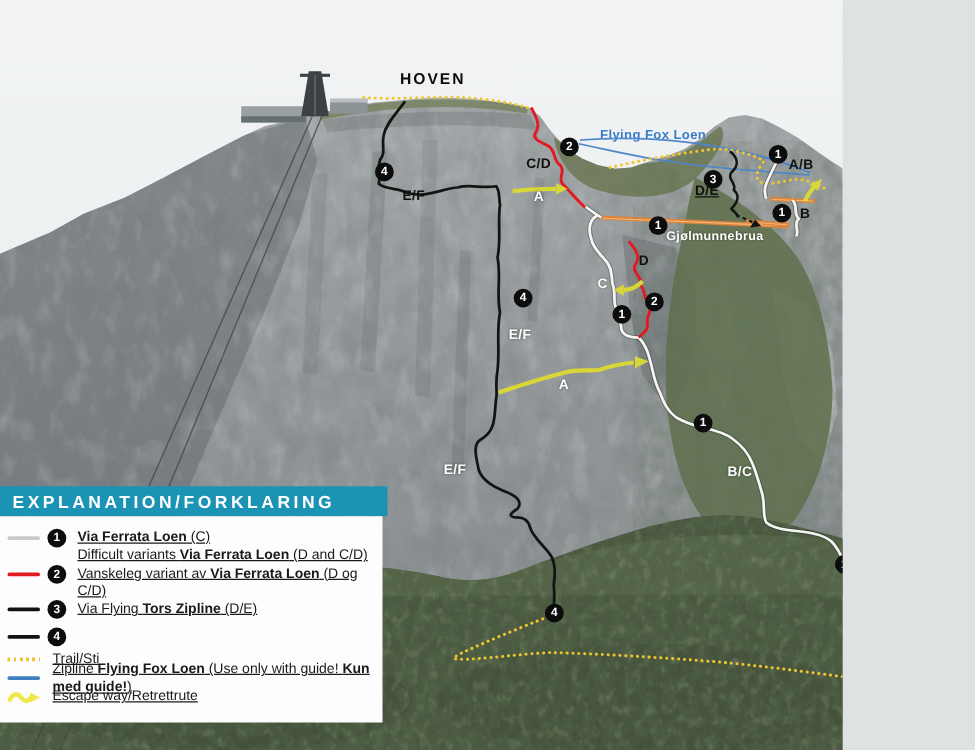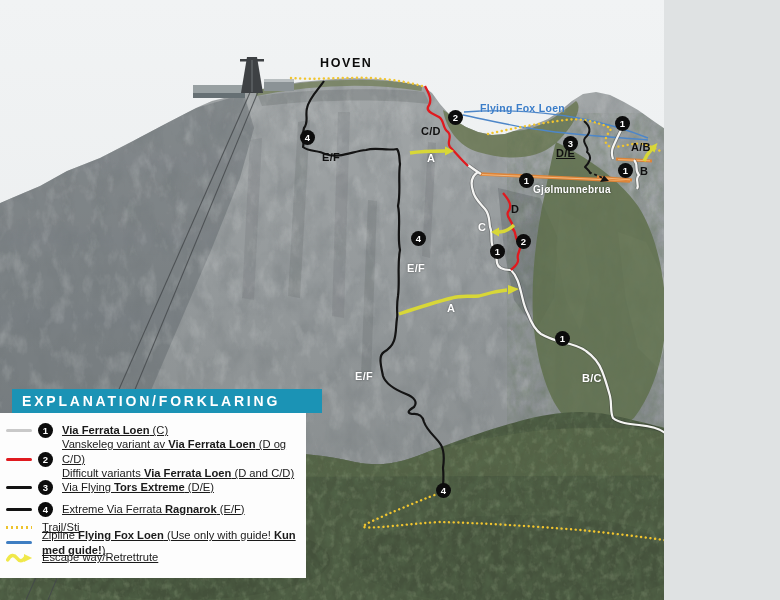--- a/index.html
+++ b/index.html
@@ -1,33 +1,33 @@
 <!DOCTYPE html>
 <html><head>
 <meta charset="utf-8">
 <style>
   html,body{margin:0;padding:0;background:#dfe2e3;}
   #stage{position:relative;width:664px;height:600px;overflow:hidden;
-         font-family:"Liberation Sans",sans-serif;background:#eef0f1;}
+         font-family:"Liberation Sans",sans-serif;background:#eef0f1;padding-left:10px;}
   #scene{position:absolute;left:0;top:0;}
 
   
   .ml{position:absolute;font-weight:bold;font-size:11px;white-space:nowrap;letter-spacing:.3px;}
   .ml.b{color:#101010;}
   .ml.w{color:#ffffff;text-shadow:0 0 2px rgba(0,0,0,.55);}
   .ml.hoven{font-size:12.5px;letter-spacing:1.6px;color:#0c0c0c;}
   .ml.blue{color:#3b7dc8;font-size:10.5px;text-shadow:0 0 2px rgba(255,255,255,.6);}
   .ml.bridgename{font-size:10px;}
 
   
   .bdg{position:absolute;width:15px;height:15px;border-radius:50%;background:#0c0c0c;
        color:#fff;font-size:9.5px;font-weight:bold;text-align:center;line-height:15px;}
 
   
-  .lg-header{position:absolute;left:12px;top:389px;width:310px;height:24px;background:#1b93b5;
+  .lg-header{position:absolute;left:0;top:389px;width:310px;height:24px;background:#1b93b5;
              color:#fff;font-weight:bold;font-size:14px;letter-spacing:2.8px;
              line-height:24px;padding-left:10px;box-sizing:border-box;}
   .lg-box{position:absolute;left:0;top:413px;width:306px;height:165px;background:#fdfdfd;
           box-sizing:border-box;padding:7px 0 0 6px;}
   .lg-row{display:flex;align-items:center;}
   .lg-row.r1{height:21px;}.lg-row.r2{height:36px;}.lg-row.r3{height:21px;}.lg-row.r4{height:22px;}
   .lg-row.sym{height:15px;font-size:10.8px;}
   .swz{width:27px;display:flex;align-items:center;justify-content:flex-start;flex:none;}
   .sw{width:26px;height:3px;border-radius:2px;}
   .sw.gray{background:#c9c9c9;}
@@ -203,21 +203,21 @@
 <div class="ml w bridgename" style="left:533px;top:184px;text-align:center;">Gjølmunnebrua</div>
 <div class="ml b" style="left:421px;top:125px;text-align:right;">C/D</div>
 <div class="ml w" style="left:427px;top:152px;">A</div>
 <div class="ml b" style="left:322px;top:151px;">E/F</div>
 <div class="ml w" style="left:407px;top:262px;">E/F</div>
 <div class="ml w" style="left:355px;top:370px;">E/F</div>
 <div class="ml w" style="left:447px;top:302px;">A</div>
 <div class="ml b" style="left:511px;top:203px;">D</div>
 <div class="ml w" style="left:478px;top:221px;">C</div>
 <div class="ml b" style="left:556px;top:147px;text-decoration:underline;">D/E</div>
-<div class="ml b" style="left:631px;top:141px;">A/B</div>
+<div class="ml b" style="left:631px;top:126px;">A/B</div>
 <div class="ml b" style="left:640px;top:165px;">B</div>
 <div class="ml w" style="left:582px;top:372px;">B/C</div>
 
 <div class="bdg" style="left:448px;top:110px;">2</div>
 <div class="bdg" style="left:300px;top:130px;">4</div>
 <div class="bdg" style="left:615px;top:116px;">1</div>
 <div class="bdg" style="left:563px;top:136px;">3</div>
 <div class="bdg" style="left:519px;top:173px;">1</div>
 <div class="bdg" style="left:618px;top:163px;">1</div>
 <div class="bdg" style="left:411px;top:231px;">4</div>
@@ -239,39 +239,38 @@
     <span class="lgbadge">1</span>
     <span class="txt"><span></span><b>Via Ferrata Loen</b><span> (C)</span></span>
   </div>
 
   <div class="lg-row r2">
     <span class="swz">
           <span class="sw red"></span>
         </span>
     <span class="lgbadge">2</span>
     <span class="txt">
+      <span class="ln"><span>Difficult variants </span><b>Via Ferrata Loen</b><span> (D and C/D)</span></span>
       <span class="ln"><span>Vanskeleg variant av </span><b>Via Ferrata Loen</b><span> (D og C/D)</span></span>
-      <span class="ln"><span>Difficult variants </span><b>Via Ferrata Loen</b><span> (D and C/D)</span></span>
     </span>
   </div>
 
   <div class="lg-row r3">
     <span class="swz">
           <span class="sw blk"></span>
         </span>
     <span class="lgbadge">3</span>
-    <span class="txt"><span>Via Flying </span><b>Tors Extreme</b><span> (D/E)</span></span>
+    <span class="txt"><span>Via Flying </span><b>Tors Zipline</b><span> (D/E)</span></span>
   </div>
 
   <div class="lg-row r4">
     <span class="swz">
           <span class="sw blk"></span>
         </span>
     <span class="lgbadge">4</span>
-    <span class="txt"><span>Extreme Via Ferrata </span><b>Ragnarok</b><span> (E/F)</span></span>
   </div>
 
   <div class="lg-row sym">
     <span class="swz">
           <span class="sw trail"></span>
         </span>
     <span class="txt">Trail/Sti</span>
   </div>
 
 

